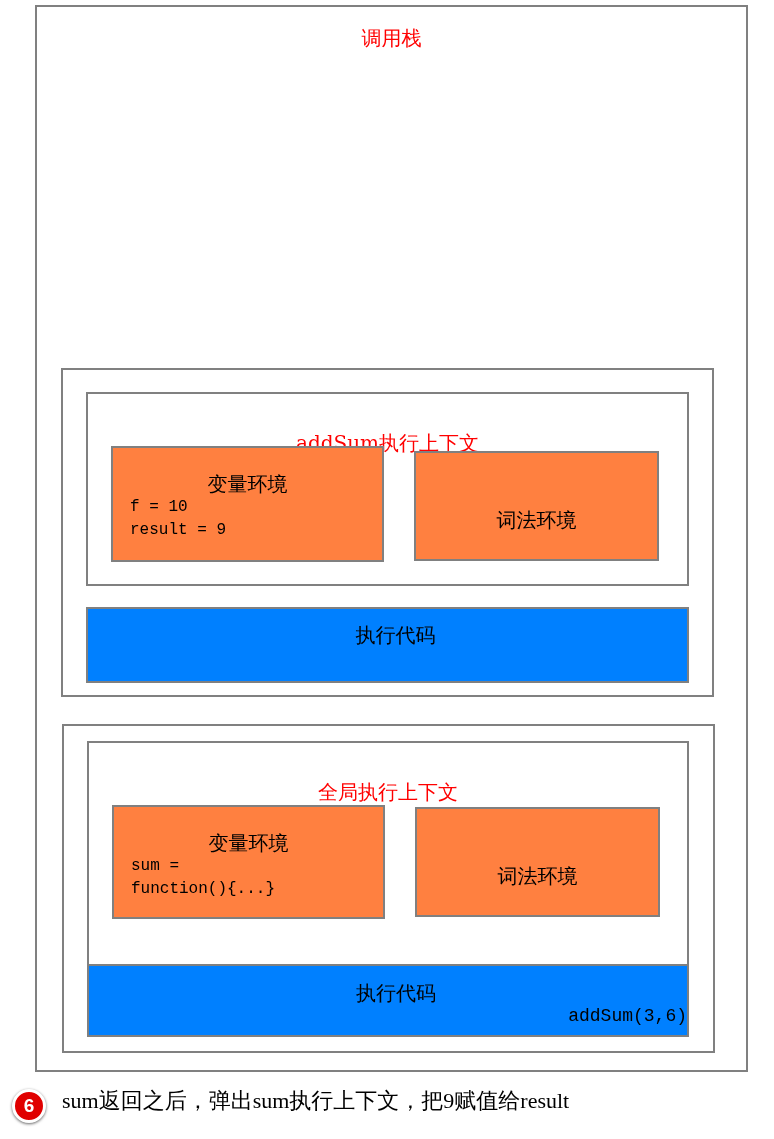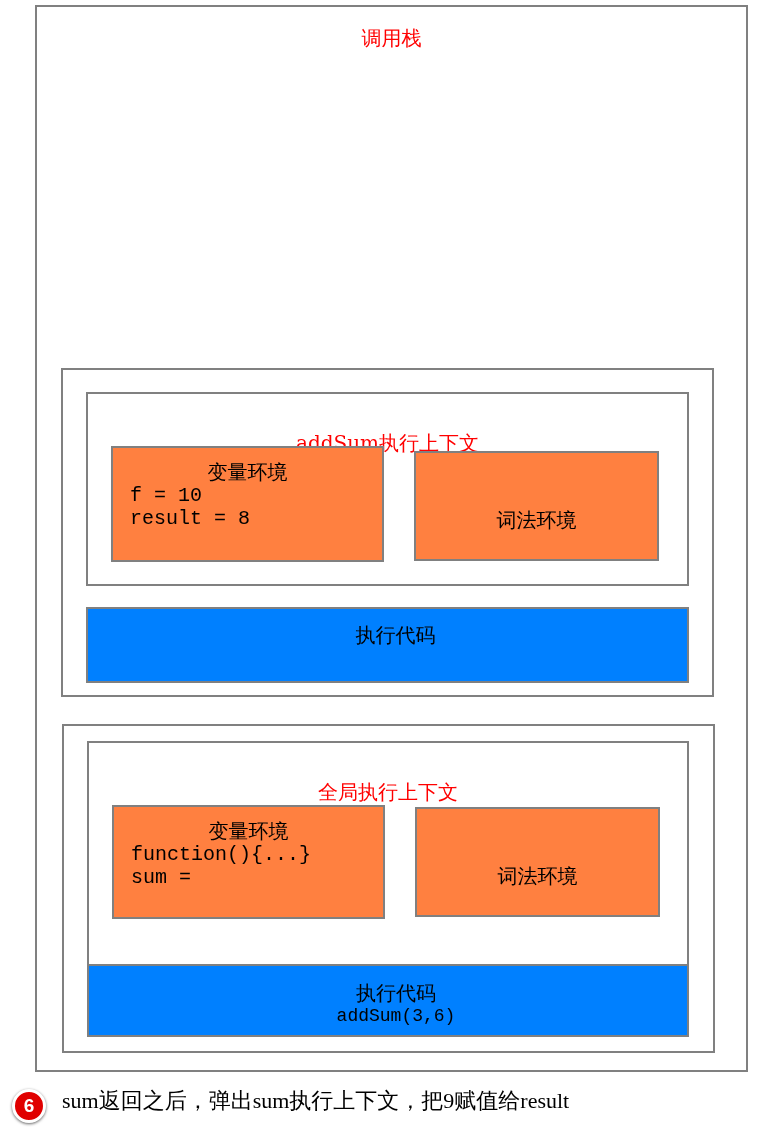--- a/index.html
+++ b/index.html
@@ -4,25 +4,25 @@
 <style>
   html, body { margin:0; padding:0; background:#ffffff; }
   body { width:774px; height:1139px; position:relative; overflow:hidden;
          font-family:"DejaVu Sans", sans-serif; }
   .box { position:absolute; box-sizing:border-box; border:2px solid #808080; background:#ffffff; }
   .title-red { position:absolute; left:0; right:0; text-align:center; color:#ff0000; }
   .stack-title { top:18px; font-size:20px; }
   .ctx-title { top:12px; font-size:20px; font-family:"DejaVu Serif", serif;margin-top:24px; }
   .orange { position:absolute; box-sizing:border-box; border:2px solid #808080; background:#ff8040; color:#000; }
   .blue { position:absolute; box-sizing:border-box; border:2px solid #808080; background:#0080ff; color:#000; text-align:center;padding-left:16px; }
-  .env-label { text-align:center; font-size:20px; margin-top:12px; line-height:24px; }
-  .vars { font-family:"Liberation Mono", monospace; font-size:20px; line-height:23px; padding-left:17px; }
+  .env-label { text-align:center; font-size:20px; margin-top:24px; line-height:24px; }
+  .vars { font-family:"Liberation Mono", monospace; font-size:16px; line-height:23px; padding-left:17px; }
   .le-label { position:absolute; left:0; right:0; top:50%; transform:translateY(-50%); text-align:center; font-size:20px;margin-top:14px; }
   .exec-label { font-size:20px; line-height:24px; }
-  .exec-code { font-family:"Liberation Mono", monospace; font-size:18px; line-height:22px; }
+  .exec-code { font-family:"Liberation Mono", monospace; font-size:18px; line-height:22px;text-align:right; }
   .caption { position:absolute; left:62px; top:1086px; font-size:22px; font-family:"Liberation Serif", serif; color:#000; white-space:nowrap; }
   .badge { position:absolute; left:12px; top:1089px; width:34px; height:34px; border-radius:50%;
            background:#e00000; border:3px solid #ffffff; box-shadow:0 1px 3px rgba(0,0,0,0.6);
            box-sizing:border-box; color:#fff; font-weight:bold; font-size:19px;
            display:flex; align-items:center; justify-content:center; font-family:"Liberation Sans", sans-serif; }
 </style>
 </head>
 <body>
 
 <div class="box" style="left:35px; top:5px; width:713px; height:1067px;">
@@ -31,40 +31,40 @@
 
 <div class="box" style="left:61px; top:368px; width:653px; height:329px;">
 </div>
 <div class="box" style="left:86px; top:392px; width:603px; height:194px;">
   <div class="title-red ctx-title">addSum执行上下文</div>
 </div>
 <div class="orange" style="left:111px; top:446px; width:273px; height:116px;">
   <div class="env-label">变量环境</div>
   <div class="vars">
     <div>f = 10</div>
-    <div>result = 8</div>
+    <div>result = 9</div>
   </div>
 </div>
 <div class="orange" style="left:414px; top:451px; width:245px; height:110px;">
   <div class="le-label">词法环境</div>
 </div>
 <div class="blue" style="left:86px; top:607px; width:603px; height:76px; padding-top:14px;">
   <div class="exec-label">执行代码</div>
 </div>
 
 <div class="box" style="left:62px; top:724px; width:653px; height:329px;">
 </div>
 <div class="box" style="left:87px; top:741px; width:602px; height:260px;">
   <div class="title-red ctx-title">全局执行上下文</div>
 </div>
 <div class="orange" style="left:112px; top:805px; width:273px; height:114px;">
   <div class="env-label">变量环境</div>
   <div class="vars">
+    <div>sum =</div>
     <div>function(){...}</div>
-    <div>sum =</div>
   </div>
 </div>
 <div class="orange" style="left:415px; top:807px; width:245px; height:110px;">
   <div class="le-label">词法环境</div>
 </div>
 <div class="blue" style="left:87px; top:964px; width:602px; height:73px; padding-top:15px;">
   <div class="exec-label">执行代码</div>
   <div class="exec-code">addSum(3,6)</div>
 </div>
 

